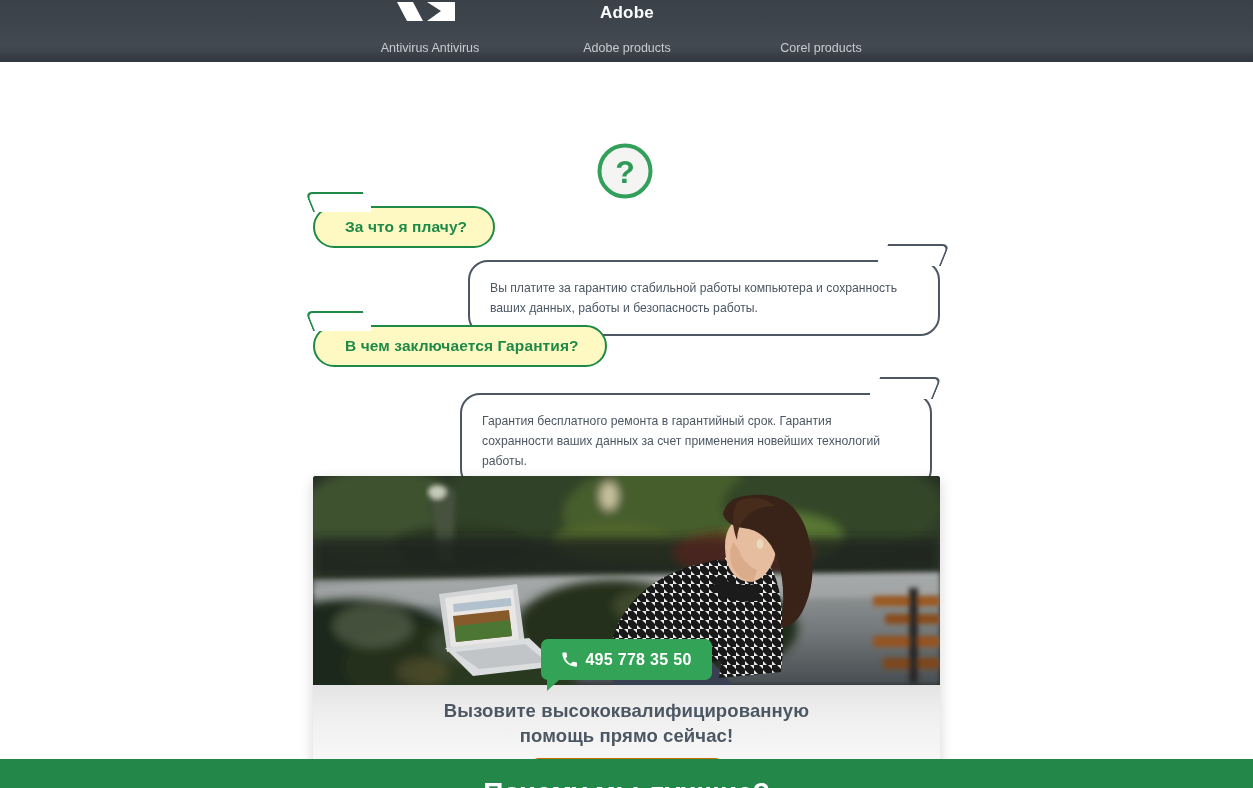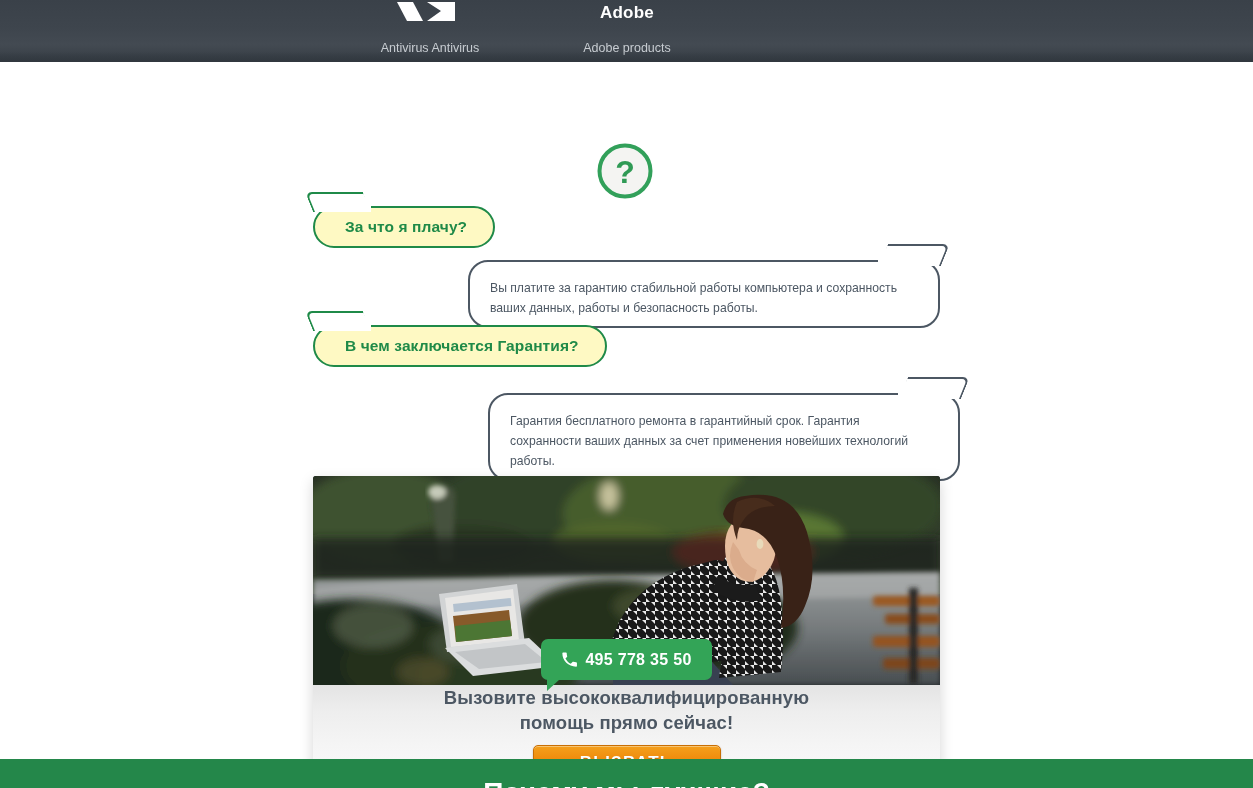--- a/index.html
+++ b/index.html
@@ -106,21 +106,21 @@
 
   .q1 { left: 313px; top: 144px; }
   .q2 { left: 313px; top: 263px; }
 
   
   .a-bubble {
     position: absolute;
     border: 2.5px solid #4c5763;
     border-radius: 20px;
     background: #ffffff;
-    padding: 16px 30px 8px 20px;
+    padding: 16px 30px 16px 20px;
     width: 472px;
   }
   .a-bubble .a-text {
     color: #4c5763;
     font-size: 12.2px;
     line-height: 19px;
   }
   .a-tail {
     position: absolute;
     right: -2.5px; top: -18px;
@@ -132,21 +132,21 @@
     transform: skewX(-22deg);
     transform-origin: right bottom;
   }
   .a-tail-mask {
     position: absolute;
     right: 0px; top: -4px;
     width: 60px; height: 8px;
     background: #ffffff;
   }
   .a1 { left: 468px; top: 198px; }
-  .a2 { left: 488px; top: 331px; }
+  .a2 { left: 460px; top: 331px; }
 
   
   .promo-card {
     position: absolute;
     left: 313px; top: 414px;
     width: 627px; height: 313px;
     background: #fafafa;
     border-radius: 3px;
     box-shadow: 0 5px 14px rgba(0,0,0,0.17);
     overflow: hidden;
@@ -190,20 +190,21 @@
     left: 0; top: 209px;
     width: 627px; height: 104px;
     background: linear-gradient(180deg, #e4e4e4 0%, #eeeeee 26%, #f5f5f5 58%, #fbfbfb 100%);
     text-align: center;
   }
   .promo-title {
     color: #4c5763;
     font-size: 18.5px;
     font-weight: bold;
     line-height: 25px;
+    padding-top: 13px;
     letter-spacing: 0.1px;
   }
   .promo-btn {
     display: inline-block;
     margin-top: 10px;
     width: 188px; height: 33px;
     line-height: 33px;
     border-radius: 5px;
     background: linear-gradient(180deg, #f4a01c 0%, #ef8c0d 42%, #e07e05 56%, #d87a05 100%);
     border: 1px solid #c96f04;
@@ -252,20 +253,24 @@
       <div class="nav-label">Antivirus Antivirus</div>
     </div>
 
     <div class="nav-item adobe">
       <div class="nav-logo">
         <span class="nav-logo-text">Adobe</span>
       </div>
       <div class="nav-label">Adobe products</div>
     </div>
 
+    <div class="nav-item corel">
+      <div class="nav-logo"></div>
+      <div class="nav-label">Corel products</div>
+    </div>
 
   </div>
   <div class="header-fade"></div>
 </div>
 
 <div class="faq">
 
   <div class="qmark">
     <svg width="58" height="58" viewBox="0 0 58 58">
       <circle cx="29" cy="29" r="25.5" fill="#f4f4f2" stroke="#32a05a" stroke-width="4"></circle>

